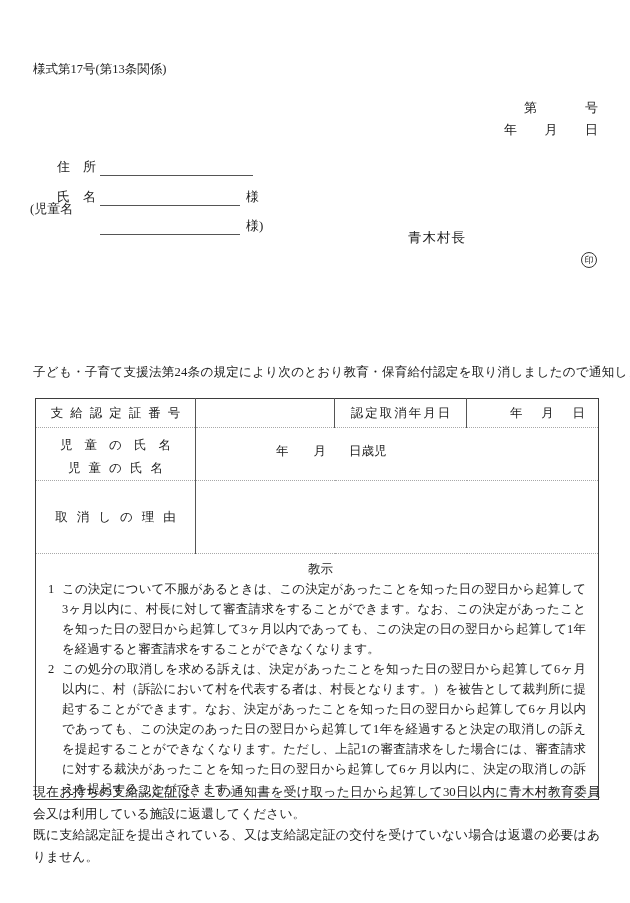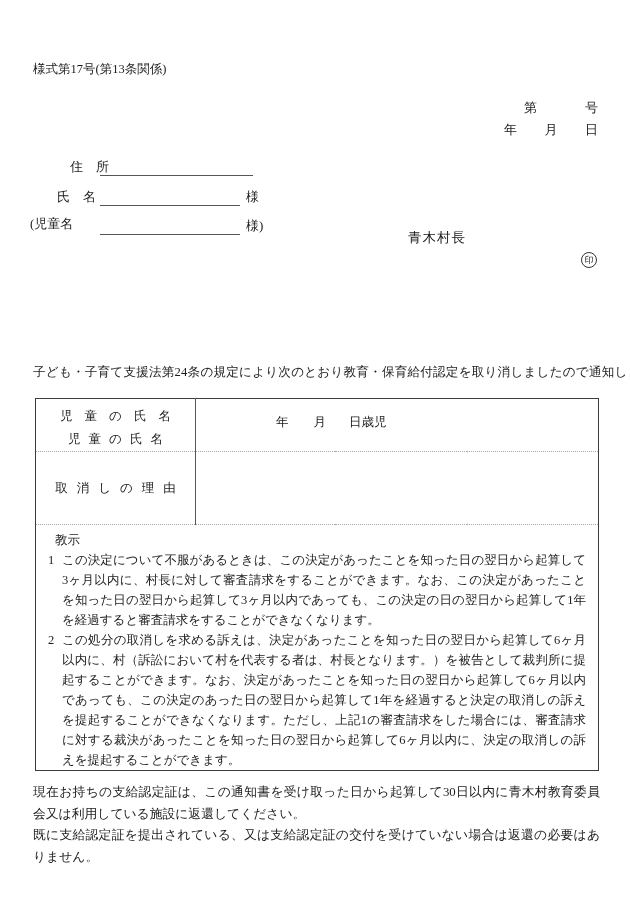--- a/index.html
+++ b/index.html
@@ -48,21 +48,21 @@
   .child-lbl .l1 { letter-spacing:12px; padding-left:12px; display:block; }
   .child-lbl .l2 { letter-spacing:8px; padding-left:8px; display:block; }
   td.bottom-cell { vertical-align:bottom; }
   .birth-row { display:flex; align-items:flex-end; padding:0 0 6px 80px; }
   .birth-row .m { margin-left:25px; }
   .birth-row .d { margin-left:23px; }
   .birth-row .age { }
   .lbl-reason { letter-spacing:9px; padding-left:9px; }
 
   .notice-cell { padding:5px 12px 0 12px; line-height:20px; }
-  .notice-head { margin-left:7px; }
+  .notice-head { margin-left:7px;text-align:center; }
   .notice-item { display:flex; }
   .n-num { width:14px; flex:none; }
   .n-txt { flex:1; text-align:justify; }
 
   .footer-block { left:33px; top:782px; width:567px; font-size:12.8px; line-height:21.5px; }
   .footer-block p { margin:0; text-align:justify; }
 </style>
 </head>
 <body>
 
@@ -74,48 +74,60 @@
     <span>第</span>
     <span>号</span>
   </div>
 
   <div class="abs date-line">
     <span>年</span>
     <span>月</span>
     <span>日</span>
   </div>
 
-  <div class="abs addr-label" style="left:70px; top:158px;">住　所</div>
+  <div class="abs addr-label" style="left:57px; top:158px;">住　所</div>
   <div class="abs uline" style="left:100px; top:159px; width:153px; height:17px;"></div>
 
   <div class="abs addr-label" style="left:57px; top:188px;">氏　名</div>
   <div class="abs uline" style="left:100px; top:189px; width:140px; height:17px;"></div>
   <div class="abs honorific" style="left:246px; top:188px;">様</div>
 
-  <div class="abs addr-label" style="left:30px; top:215px;">(児童名</div>
+  <div class="abs addr-label" style="left:30px; top:200px;">(児童名</div>
   <div class="abs uline" style="left:100px; top:218px; width:140px; height:17px;"></div>
   <div class="abs honorific" style="left:246px; top:217px;">様)</div>
 
   <div class="abs issuer">青木村長</div>
   <div class="abs seal">
     <span>印</span>
   </div>
 
 
   <div class="abs intro">子ども・子育て支援法第24条の規定により次のとおり教育・保育給付認定を取り消しましたので通知します。</div>
 
   <div class="abs main-table-wrap">
     <table class="main">
       <colgroup>
         <col style="width:160px">
           <col style="width:139px">
           <col style="width:132px">
           <col style="width:132px">
       </colgroup>
       <tbody>
+          <tr class="r1">
+        <td class="v-r cell-center lbl-cert">支給認定証番号</td>
+        <td class="v-r"></td>
+        <td class="v-r cell-center lbl-canceldate">認定取消年月日</td>
+        <td>
+          <div class="ymd-spread">
+            <span>年</span>
+            <span>月</span>
+            <span>日</span>
+          </div>
+        </td>
+      </tr>
       <tr class="r2">
         <td class="v-r h-t child-lbl">
           <span class="l1">児童の氏名</span>
           <span class="l2">児童の氏名</span>
         </td>
         <td class="h-t bottom-cell" colspan="3">
           <div class="birth-row">
             <span>年</span>
             <span class="m">月</span>
             <span class="d">日</span>

